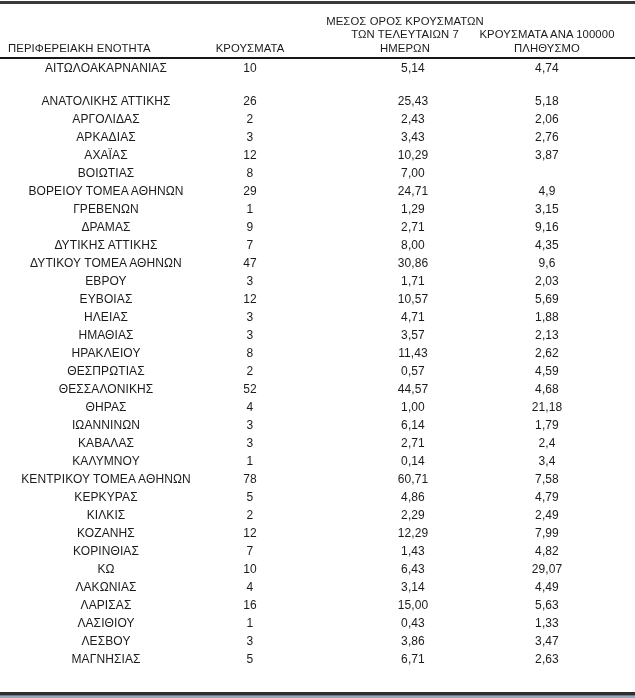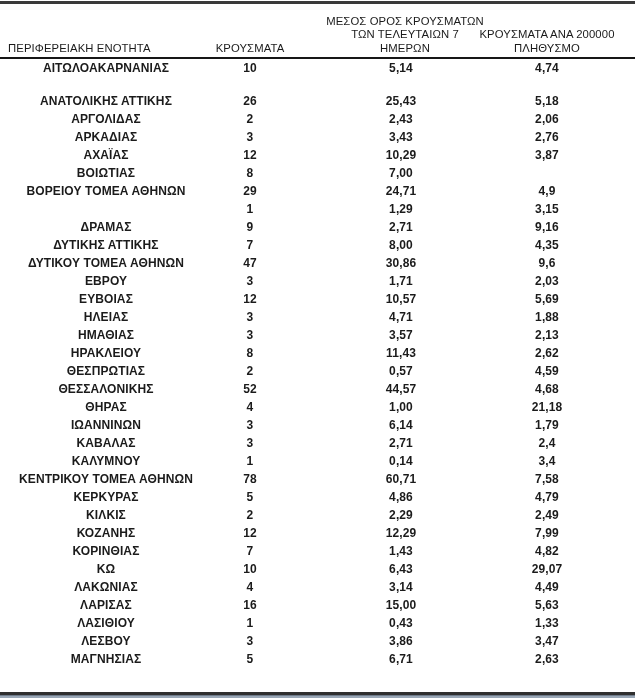--- a/index.html
+++ b/index.html
@@ -31,35 +31,35 @@
     line-height: 13.5px;
     text-align: center;
     white-space: pre-line;
     letter-spacing: 0.1px;
   }
   .th.region { left: 8px;   width: 200px; text-align: left; }
   .th.cases  { left: 212px; width: 76px; text-align: center; }
   .th.avg    { left: 300px; width: 210px; margin-top: 40px; }
   .th.per    { left: 462px; width: 170px; }
   .tbody { position: relative; }
-  .tr { position: relative; height: 18px; font-weight: bold; }
+  .tr { position: relative; height: 18px; }
   .tr.gap-sm { }
   .tr.gap-lg { margin-top: 15px; }
   .td {
     position: absolute;
     top: 0;
     height: 18px;
     line-height: 18px;
     font-size: 12px;
     text-align: center;
     letter-spacing: 0.1px;
   }
   .td.region { left: 0;     width: 212px; }
   .td.cases  { left: 212px; width: 76px; }
-  .td.avg    { left: 296px; width: 210px; }
+  .td.avg    { left: 308px; width: 210px; }
   .td.per    { left: 462px; width: 170px; }
   .bottom-rule {
     position: absolute;
     bottom: 0; left: 0;
     width: 635px; height: 6px;
     background: linear-gradient(to bottom,
       #2f2f2f 0px, #2f2f2f 3px,
       #6e7b8a 3px, #6e7b8a 4px,
       #9aa7b6 4px, #9aa7b6 6px);
   }
@@ -69,21 +69,21 @@
 
 <div class="page">
   <div class="top-rule"></div>
 
   <div class="thead">
     <div class="th region">ΠΕΡΙΦΕΡΕΙΑΚΗ ΕΝΟΤΗΤΑ</div>
     <div class="th cases">ΚΡΟΥΣΜΑΤΑ</div>
     <div class="th avg">ΜΕΣΟΣ ΟΡΟΣ ΚΡΟΥΣΜΑΤΩΝ
 ΤΩΝ ΤΕΛΕΥΤΑΙΩΝ 7
 ΗΜΕΡΩΝ</div>
-    <div class="th per">ΚΡΟΥΣΜΑΤΑ ΑΝΑ 200000
+    <div class="th per">ΚΡΟΥΣΜΑΤΑ ΑΝΑ 100000
 ΠΛΗΘΥΣΜΟ</div>
   </div>
 
   <div class="tbody">
       <div class="tr">
         <div class="td region">ΑΙΤΩΛΟΑΚΑΡΝΑΝΙΑΣ</div>
         <div class="td cases">10</div>
         <div class="td avg">5,14</div>
         <div class="td per">4,74</div>
       </div>
@@ -116,20 +116,21 @@
         <div class="td cases">8</div>
         <div class="td avg">7,00</div>
       </div>
       <div class="tr gap-sm">
         <div class="td region">ΒΟΡΕΙΟΥ ΤΟΜΕΑ ΑΘΗΝΩΝ</div>
         <div class="td cases">29</div>
         <div class="td avg">24,71</div>
         <div class="td per">4,9</div>
       </div>
       <div class="tr">
+        <div class="td region">ΓΡΕΒΕΝΩΝ</div>
         <div class="td cases">1</div>
         <div class="td avg">1,29</div>
         <div class="td per">3,15</div>
       </div>
       <div class="tr">
         <div class="td region">ΔΡΑΜΑΣ</div>
         <div class="td cases">9</div>
         <div class="td avg">2,71</div>
         <div class="td per">9,16</div>
       </div>

